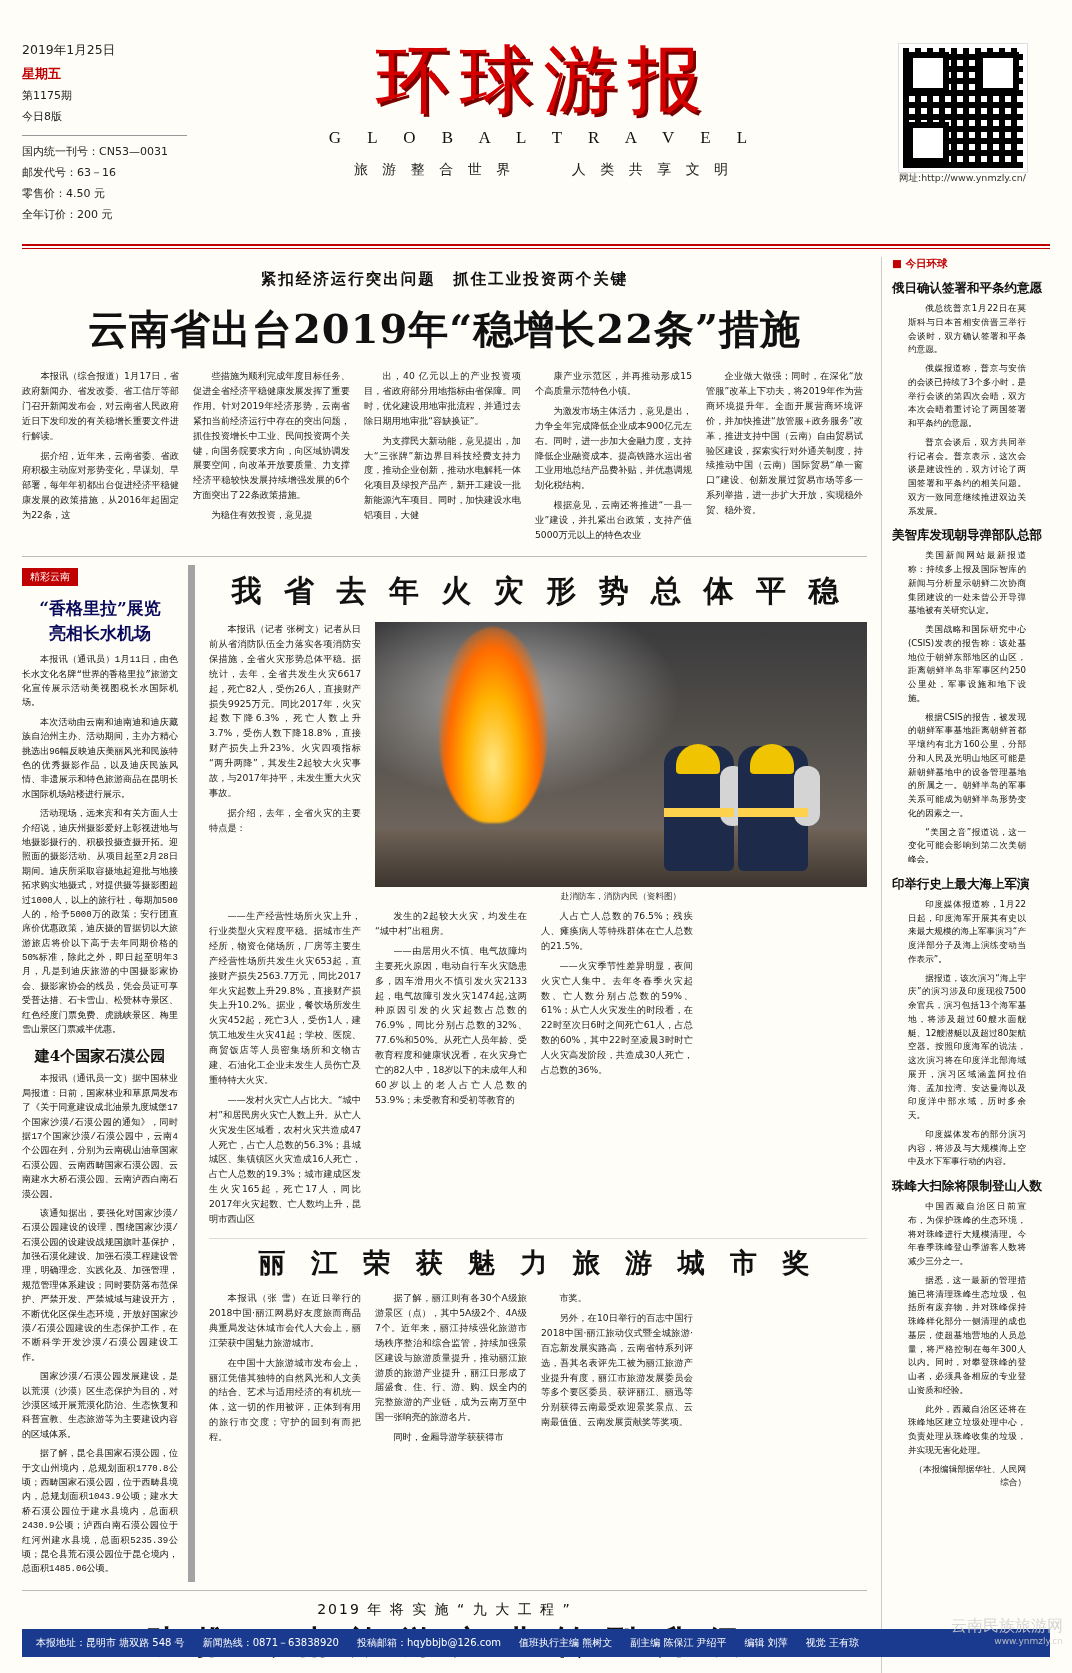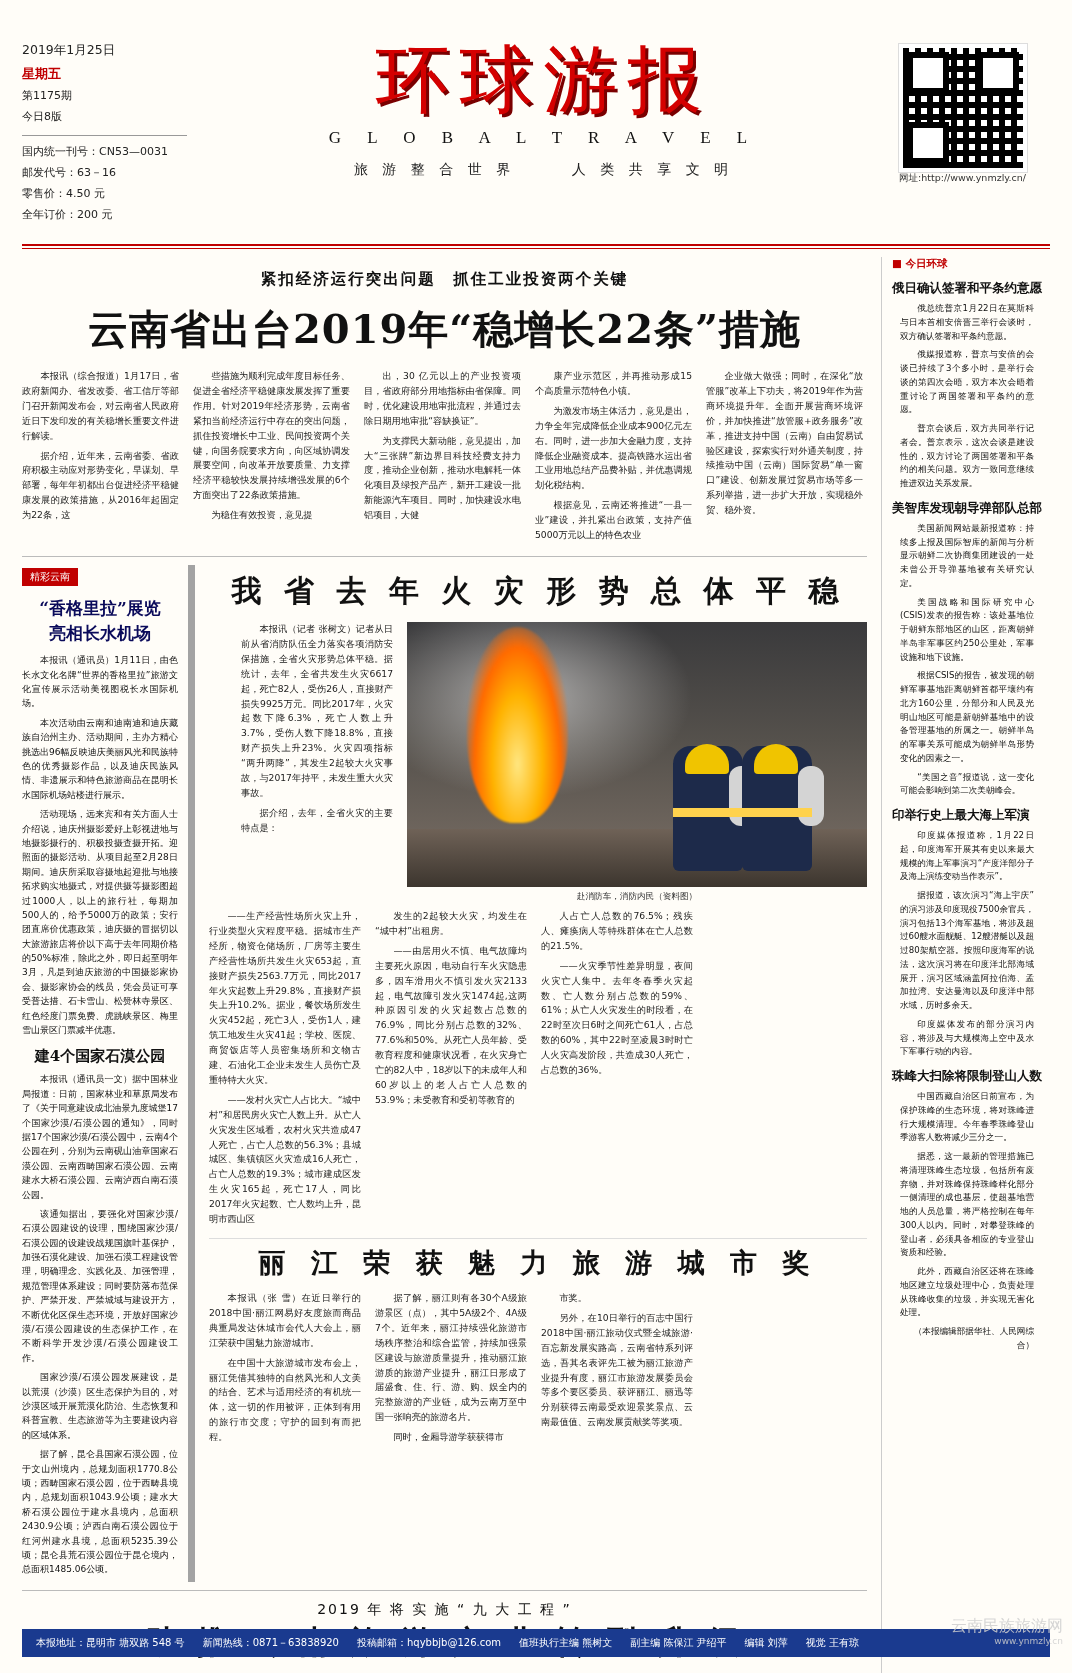--- a/index.html
+++ b/index.html
@@ -51,28 +51,28 @@
   .lead-kicker{text-align:center;font-size:15.5px;font-weight:bold;letter-spacing:2px;margin:12px 0 4px;}
   .lead-head{text-align:center;font-size:40px;font-weight:bold;letter-spacing:1px;font-family:"DejaVu Serif","Liberation Serif",serif;margin:12px 0 12px;}
 
   .sec-rule{border-top:1px solid #bbb;margin:8px 0;}
 
   
   .rail{width:156px;border-right:7px solid #a3a3a3;padding-right:10px;}
   .rail-tag{background:#c00000;color:#fff;font-size:10px;padding:2px 8px;display:inline-block;margin-bottom:6px;}
   .rail-title{text-align:center;font-size:17px;font-weight:bold;line-height:1.45;color:#0a0a5a;margin:4px 0 8px;font-family:"DejaVu Serif",serif;}
   .rail-sub{text-align:center;font-size:15px;font-weight:bold;margin:10px 0 6px;color:#111;font-family:"DejaVu Serif",serif;}
-  .rail p{font-size:9px;line-height:1.6;margin:0 0 5px;text-indent:2em;text-align:justify;}
+  .rail p{font-size:9px;line-height:1.6;margin:0 0 5px;text-indent:2em;text-align:justify;font-family:Liberation Mono, monospace;}
 
   
   .rrail{width:150px;border-left:1px solid #ccc;padding-left:10px;}
   .rr-tag{color:#c00000;font-size:10.5px;font-weight:bold;margin-bottom:5px;}
   .rr-tag:before{content:"■ ";color:#c00000;}
   .rr-h{font-size:12.5px;font-weight:bold;margin:9px 0 5px;color:#111;}
-  .rrail p{font-size:8.6px;line-height:1.6;margin:0 8px 5px;text-indent:2em;text-align:justify;}
+  .rrail p{font-size:8.6px;line-height:1.6;margin:0 16px 5px;text-indent:2em;text-align:justify;}
 
   .center-head{text-align:center;font-size:30px;font-weight:bold;letter-spacing:6px;margin:6px 0 10px;font-family:"DejaVu Serif","Liberation Serif",serif;}
   .center-head.sm{font-size:27px;letter-spacing:8px;}
   .kicker2{text-align:center;font-size:14px;letter-spacing:2px;margin:10px 0 2px;}
 
   
   .photo{width:100%;height:265px;position:relative;overflow:hidden;background:#2a2a2a;}
   .photo .sky{position:absolute;inset:0;background:linear-gradient(180deg,#3a3a3c 0%,#55514c 45%,#7d7167 100%);}
   .photo .flame{position:absolute;left:13%;top:2%;width:22%;height:74%;
     background:radial-gradient(ellipse at 50% 70%, #ffe680 0%, #ffb300 35%, #ff6a00 60%, rgba(200,40,0,0) 78%);
@@ -144,21 +144,21 @@
         <div class="cols">
           <div class="col" style="width:157px;">
             <p>本报讯（综合报道）1月17日，省政府新闻办、省发改委、省工信厅等部门召开新闻发布会，对云南省人民政府近日下发印发的有关稳增长重要文件进行解读。</p>
             <p>据介绍，近年来，云南省委、省政府积极主动应对形势变化，早谋划、早部署，每年年初都出台促进经济平稳健康发展的政策措施，从2016年起固定为22条，这</p>
           </div>
           <div class="col" style="width:157px;">
             <p>些措施为顺利完成年度目标任务、促进全省经济平稳健康发展发挥了重要作用。针对2019年经济形势，云南省紧扣当前经济运行中存在的突出问题，抓住投资增长中工业、民间投资两个关键，向国务院要求方向，向区域协调发展要空间，向改革开放要质量、力支撑经济平稳较快发展持续增强发展的6个方面突出了22条政策措施。</p>
             <p>为稳住有效投资，意见提</p>
           </div>
           <div class="col" style="width:157px;">
-            <p>出，30 亿元以上的产业投资项目，省政府部分用地指标由省保障。同时，优化建设用地审批流程，并通过去除日期用地审批“容缺换证”。</p>
+            <p>出，40 亿元以上的产业投资项目，省政府部分用地指标由省保障。同时，优化建设用地审批流程，并通过去除日期用地审批“容缺换证”。</p>
             <p>为支撑民大新动能，意见提出，加大“三张牌”新边界目科技经费支持力度，推动企业创新，推动水电解耗一体化项目及绿投产品产，新开工建设一批新能源汽车项目。同时，加快建设水电铝项目，大健</p>
           </div>
           <div class="col" style="width:157px;">
             <p>康产业示范区，并再推动形成15个高质量示范特色小镇。</p>
             <p>为激发市场主体活力，意见是出，力争全年完成降低企业成本900亿元左右。同时，进一步加大金融力度，支持降低企业融资成本。提高铁路水运出省工业用地总结产品费补贴，并优惠调规划化税结构。</p>
             <p>根据意见，云南还将推进“一县一业”建设，并扎紧出台政策，支持产值5000万元以上的特色农业</p>
           </div>
           <div class="col" style="width:157px;">
             <p>企业做大做强；同时，在深化“放管服”改革上下功夫，将2019年作为营商环境提升年。全面开展营商环境评价，并加快推进“放管服+政务服务”改革，推进支持中国（云南）自由贸易试验区建设，探索实行对外通关制度，持续推动中国（云南）国际贸易“单一窗口”建设、创新发展过贸易市场等多一系列举措，进一步扩大开放，实现稳外贸、稳外资。</p>
           </div>
@@ -181,21 +181,21 @@
           <div class="rail-sub">建4个国家石漠公园</div>
           <p>本报讯（通讯员一文）据中国林业局报道：日前，国家林业和草原局发布了《关于同意建设成北油景九度城堡17个国家沙漠/石漠公园的通知》，同时据17个国家沙漠/石漠公园中，云南4个公园在列，分别为云南砚山油章国家石漠公园、云南西畴国家石漠公园、云南建水大桥石漠公园、云南泸西白南石漠公园。</p>
           <p>该通知据出，要强化对国家沙漠/石漠公园建设的设理，围绕国家沙漠/石漠公园的设建设战规国旗叶基保护，加强石漠化建设、加强石漠工程建设管理，明确理念、实践化及、加强管理，规范管理体系建设；同时要防落布范保护、严禁开发、严禁城域与建设开方，不断优化区保生态环境，开放好国家沙漠/石漠公园建设的生态保护工作，在不断科学开发沙漠/石漠公园建设工作。</p>
           <p>国家沙漠/石漠公园发展建设，是以荒漠（沙漠）区生态保护为目的，对沙漠区域开展荒漠化防治、生态恢复和科普宣教、生态旅游等为主要建设内容的区域体系。</p>
           <p>据了解，昆仑县国家石漠公园，位于文山州境内，总规划面积1770.8公顷；西畴国家石漠公园，位于西畴县境内，总规划面积1043.9公顷；建水大桥石漠公园位于建水县境内，总面积2430.9公顷；泸西白南石漠公园位于红河州建水县境，总面积5235.39公顷；昆仑县荒石漠公园位于昆仑境内，总面积1485.06公顷。</p>
         </div>
 
         <div style="flex:1;">
           <div class="center-head">我 省 去 年 火 灾 形 势 总 体 平 稳</div>
           <div class="cols">
-            <div class="col" style="width:152px;margin-left:32px;">
+            <div class="col" style="width:152px;">
               <p>本报讯（记者 张树文）记者从日前从省消防队伍全力落实各项消防安保措施，全省火灾形势总体平稳。据统计，去年，全省共发生火灾6617起，死亡82人，受伤26人，直接财产损失9925万元。同比2017年，火灾起数下降6.3%，死亡人数上升3.7%，受伤人数下降18.8%，直接财产损失上升23%。火灾四项指标“两升两降”，其发生2起较大火灾事故，与2017年持平，未发生重大火灾事故。</p>
               <p>据介绍，去年，全省火灾的主要特点是：</p>
             </div>
             <div style="flex:1;">
               <div class="photo">
                 <div class="sky"></div>
                 <div class="smoke"></div>
                 <div class="flame"></div>
                 <div class="ground"></div>
                 <div class="ff a">

